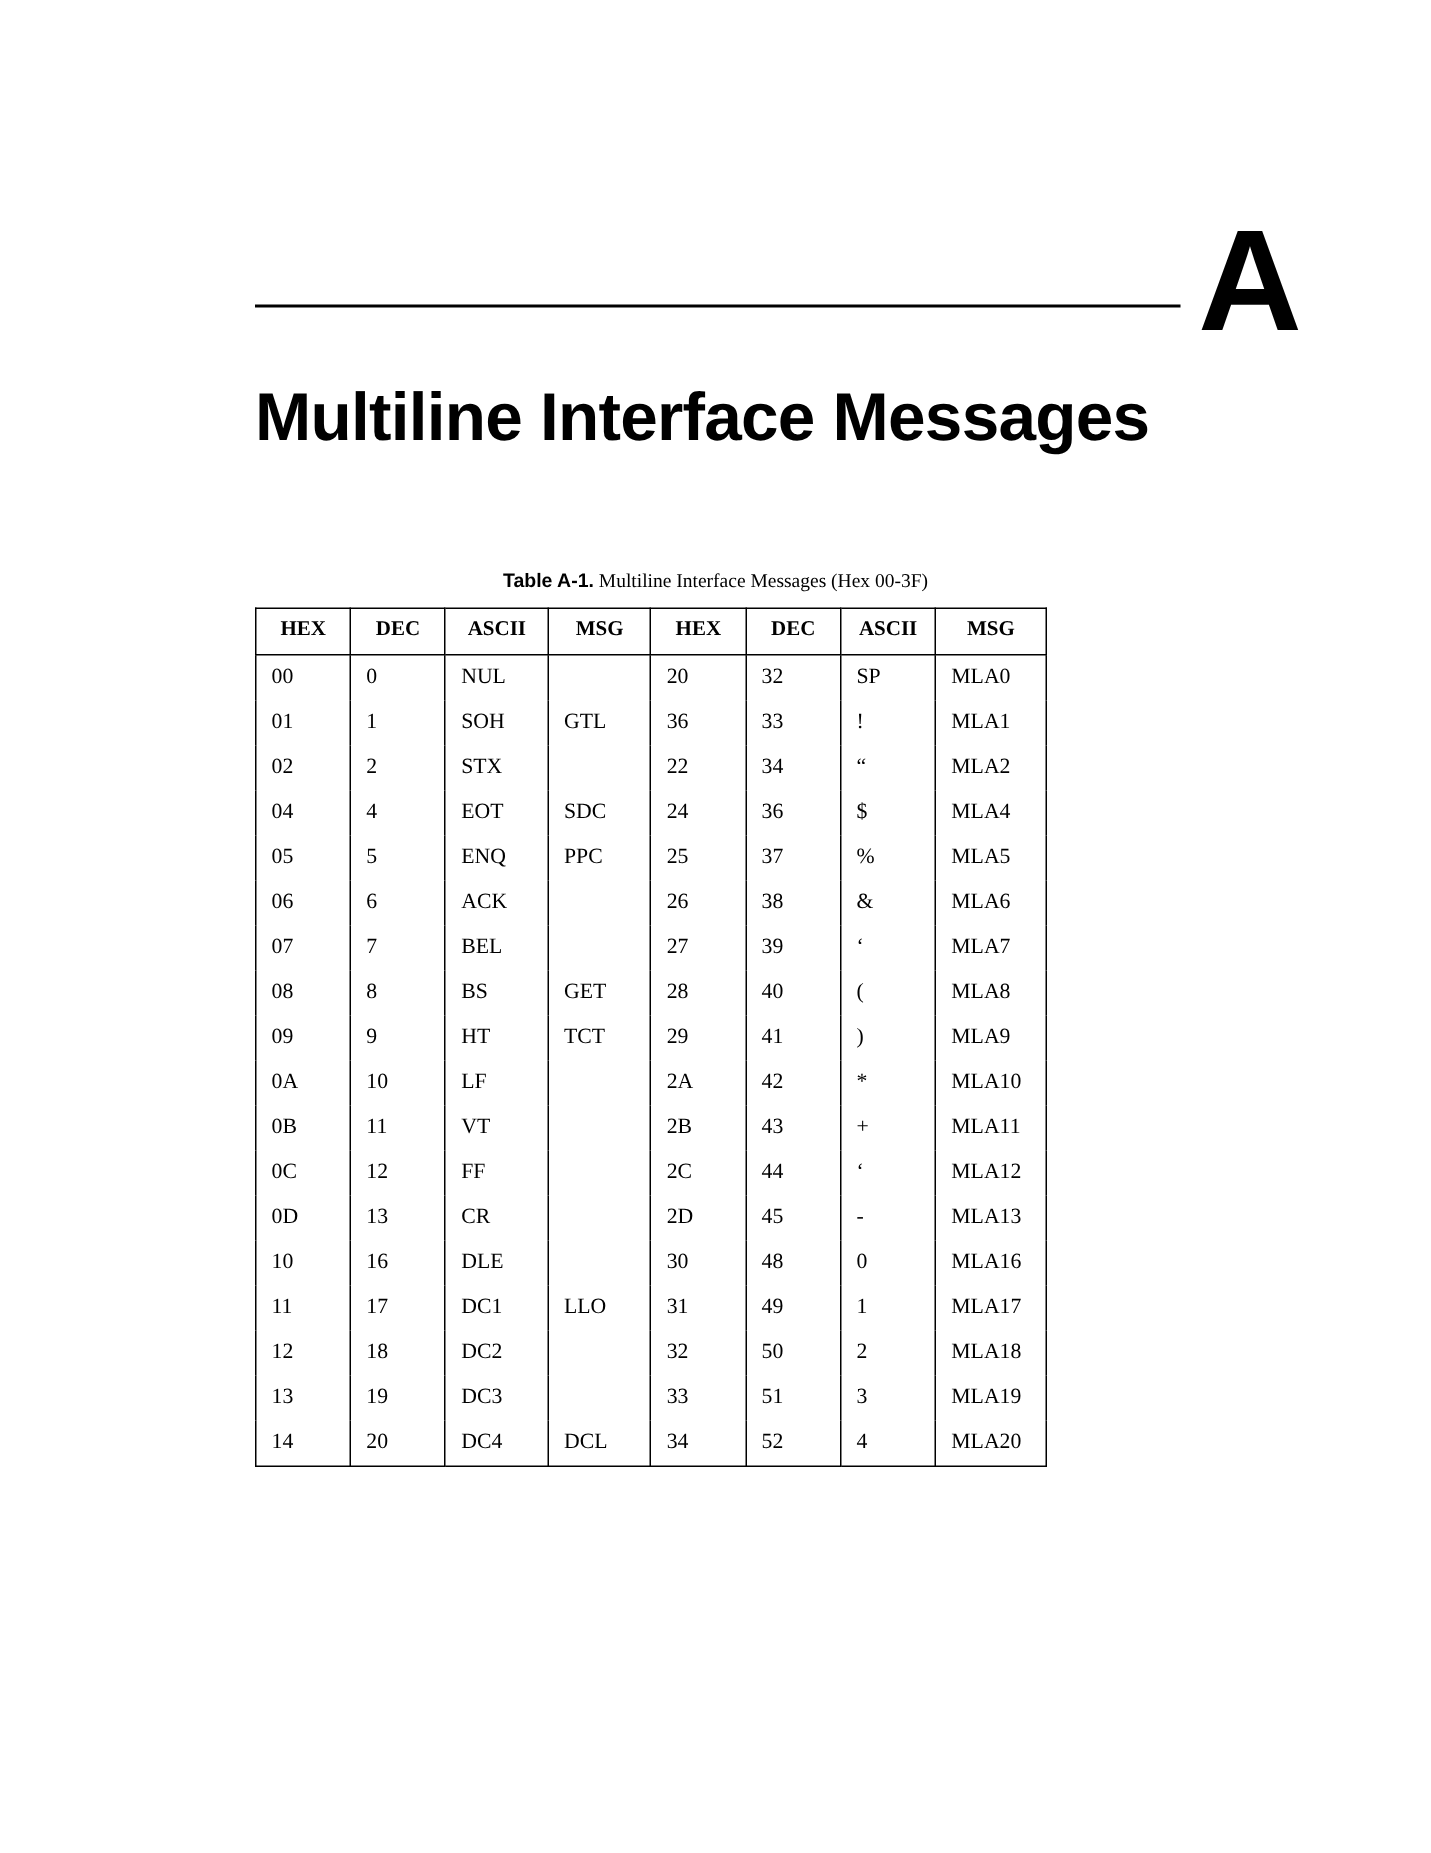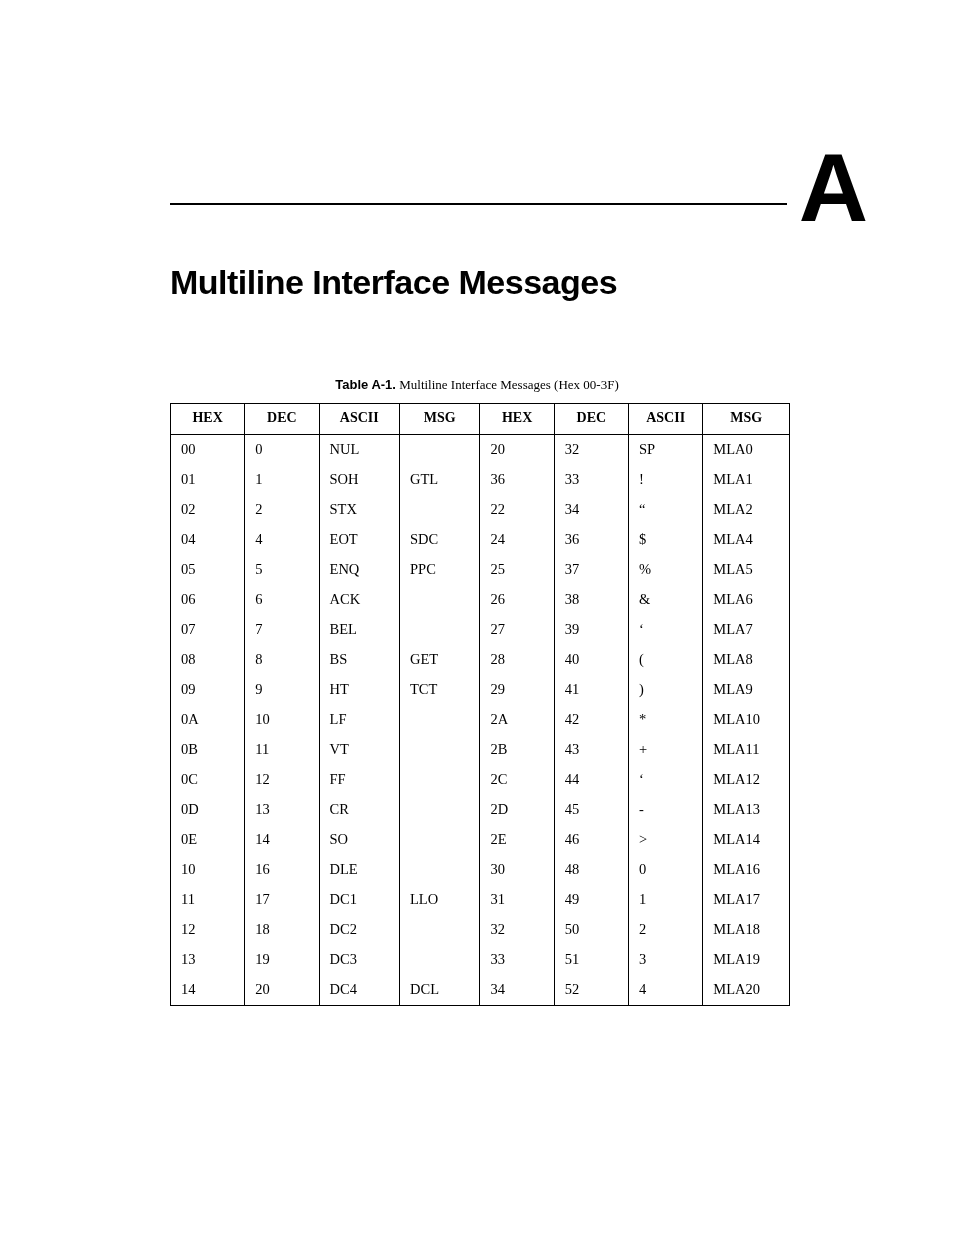--- a/index.html
+++ b/index.html
@@ -30,41 +30,41 @@
     font-family: Arial, Helvetica, sans-serif;
     font-weight: 900;
     font-size: 96px;
     line-height: 0.8;
     margin-left: 12px;
     letter-spacing: -4px;
   }
   .title {
     font-family: Arial, Helvetica, sans-serif;
     font-weight: 700;
-    font-size: 34px;
+    font-size: 45px;
     margin-left: 80px;
-    margin-top: 36px;
+    margin-top: 25px;
     letter-spacing: -0.5px;
   }
   .table-caption {
     text-align: center;
     font-family: Arial, Helvetica, sans-serif;
     font-size: 13px;
     margin-top: 75px;
     margin-bottom: 10px;
   }
   .table-caption b { font-weight: 700; }
   .tcap-rest {
     font-family: "Times New Roman", Times, serif;
     font-size: 13px;
   }
   table.data {
     border-collapse: collapse;
     margin-left: 80px;
-    width: 620px;
+    width: 528px;
     table-layout: fixed;
   }
   table.data th, table.data td {
     border-left: 1px solid #000;
     border-right: 1px solid #000;
     padding: 6px 8px 6px 10px;
     font-size: 14.5px;
     text-align: left;
     vertical-align: top;
     height: 18px;
@@ -271,30 +271,20 @@
           <td>0D</td>
           <td>13</td>
           <td>CR</td>
           <td></td>
           <td>2D</td>
           <td>45</td>
           <td>-</td>
           <td>MLA13</td>
         </tr>
         <tr>
-          <td>0E</td>
-          <td>14</td>
-          <td>SO</td>
-          <td></td>
-          <td>2E</td>
-          <td>46</td>
-          <td>&gt;</td>
-          <td>MLA14</td>
-        </tr>
-        <tr>
           <td>10</td>
           <td>16</td>
           <td>DLE</td>
           <td></td>
           <td>30</td>
           <td>48</td>
           <td>0</td>
           <td>MLA16</td>
         </tr>
         <tr>

